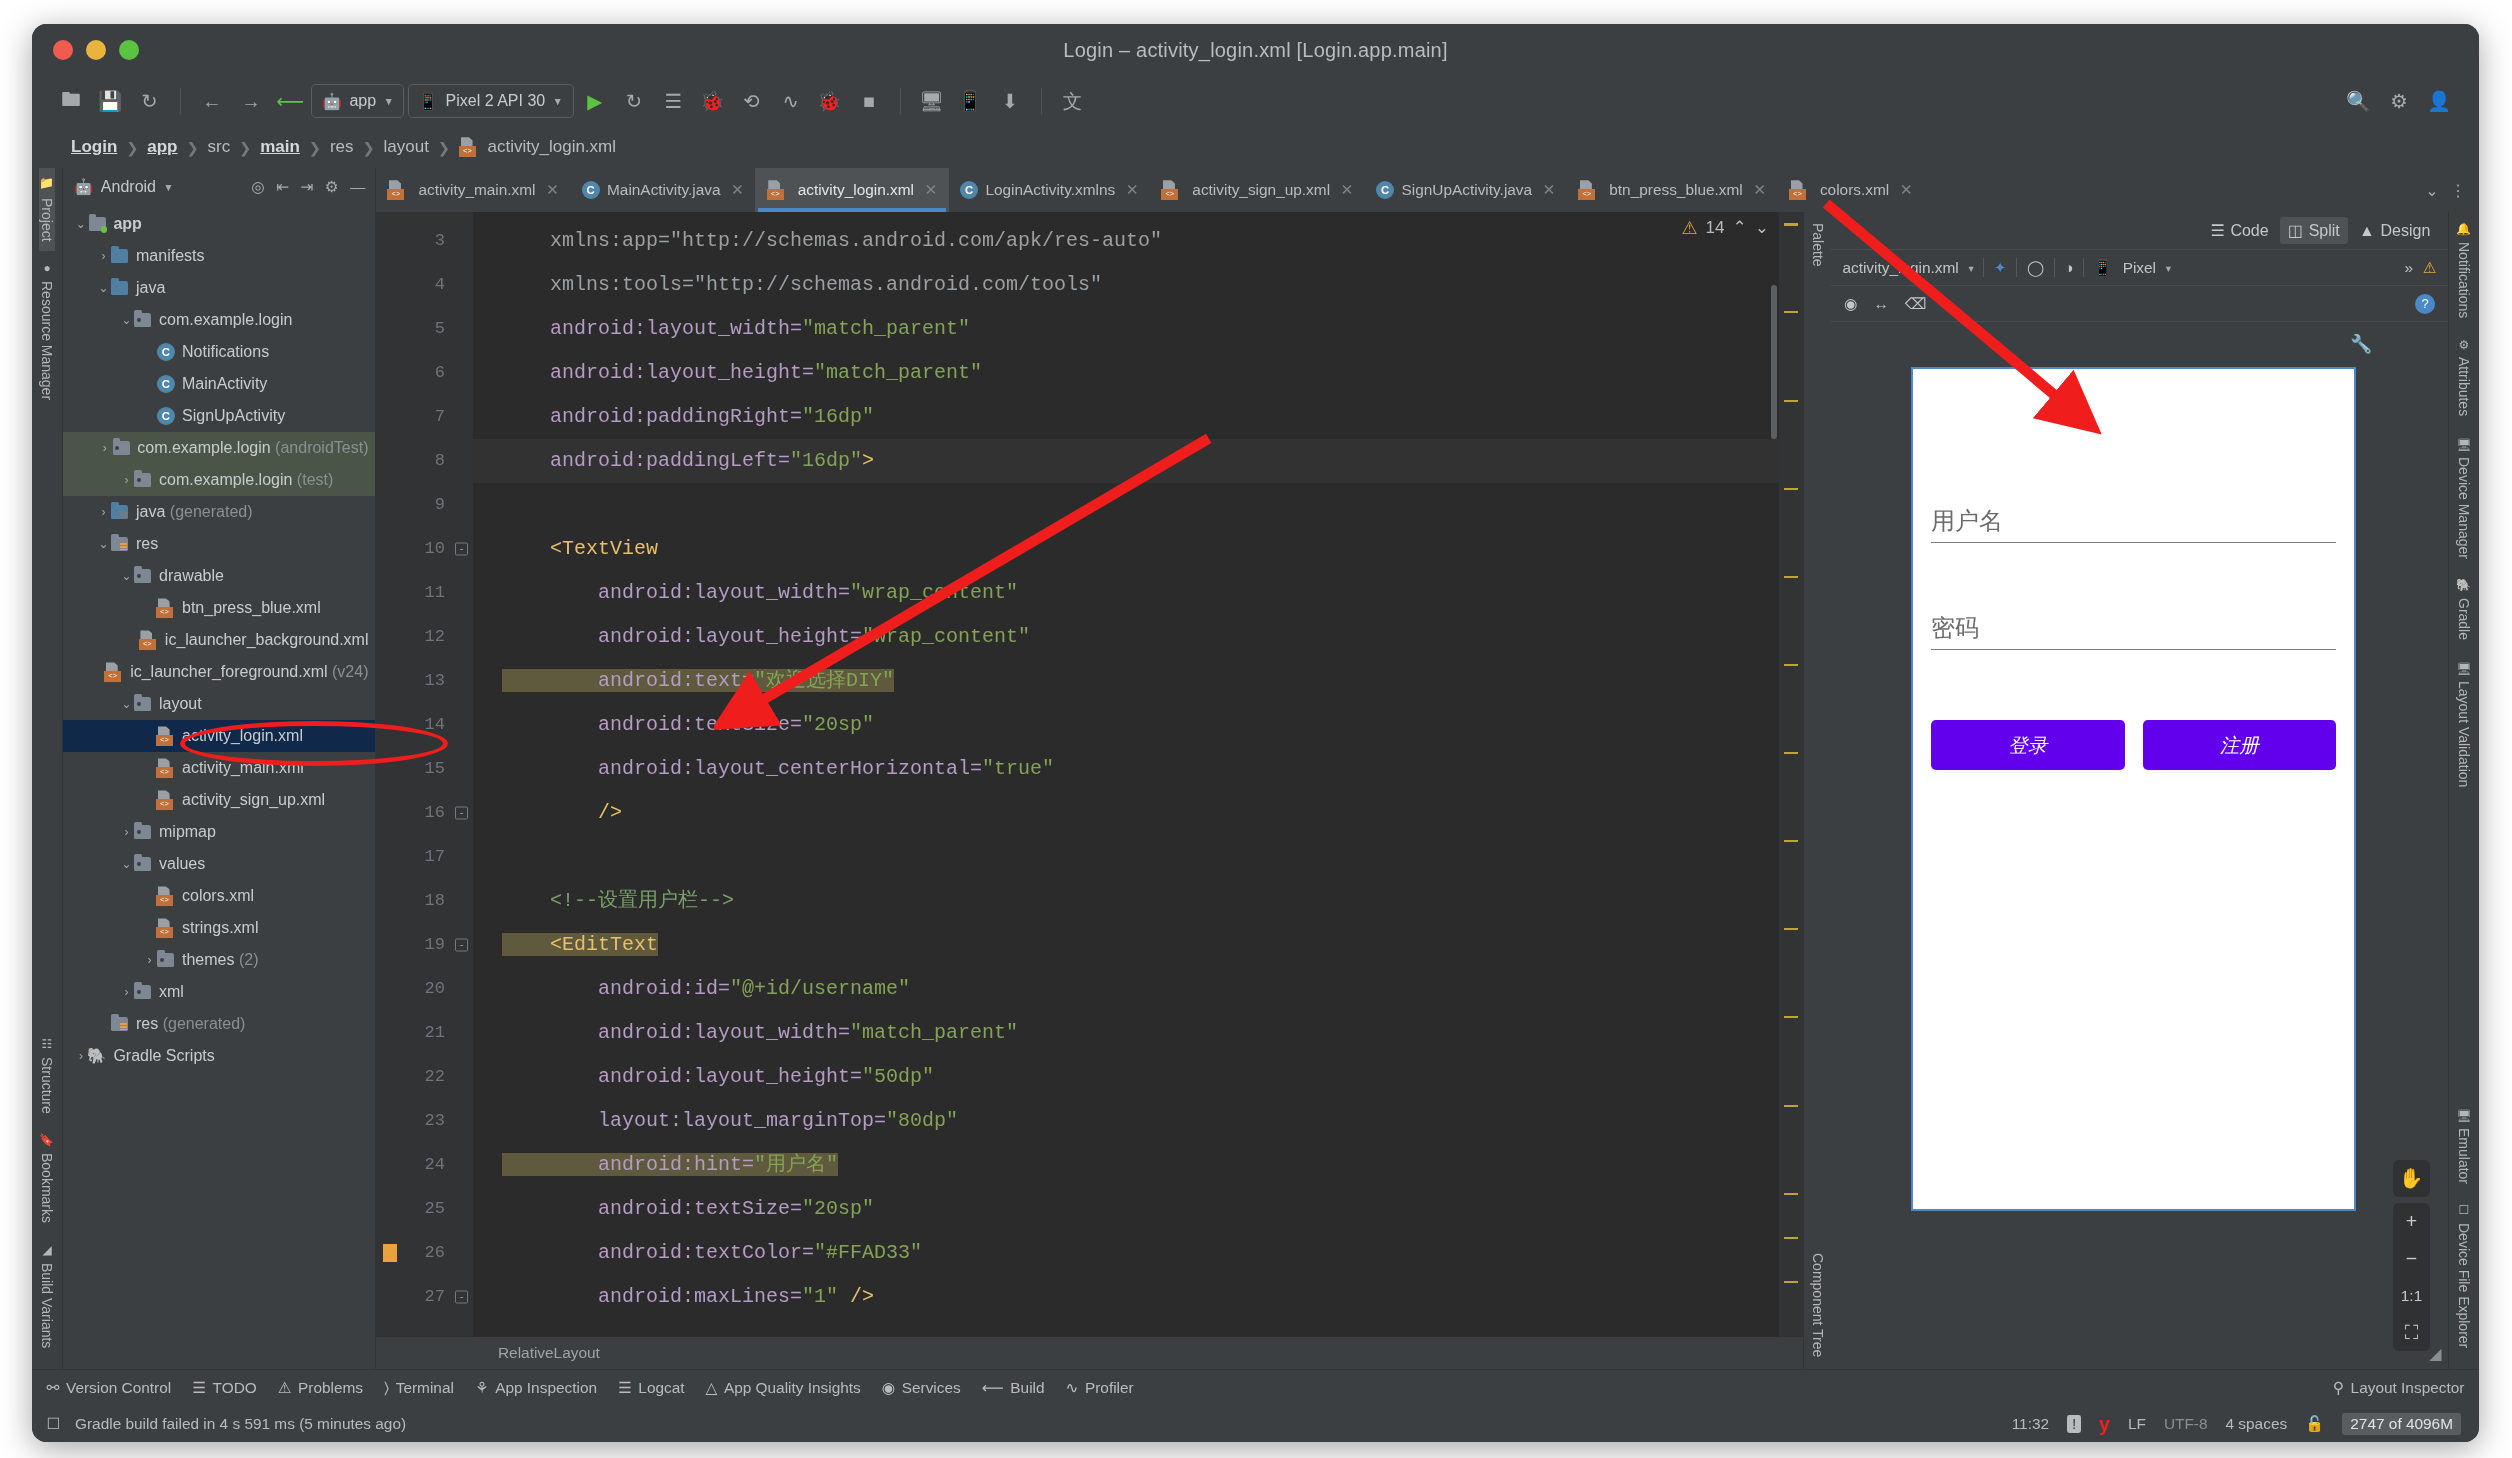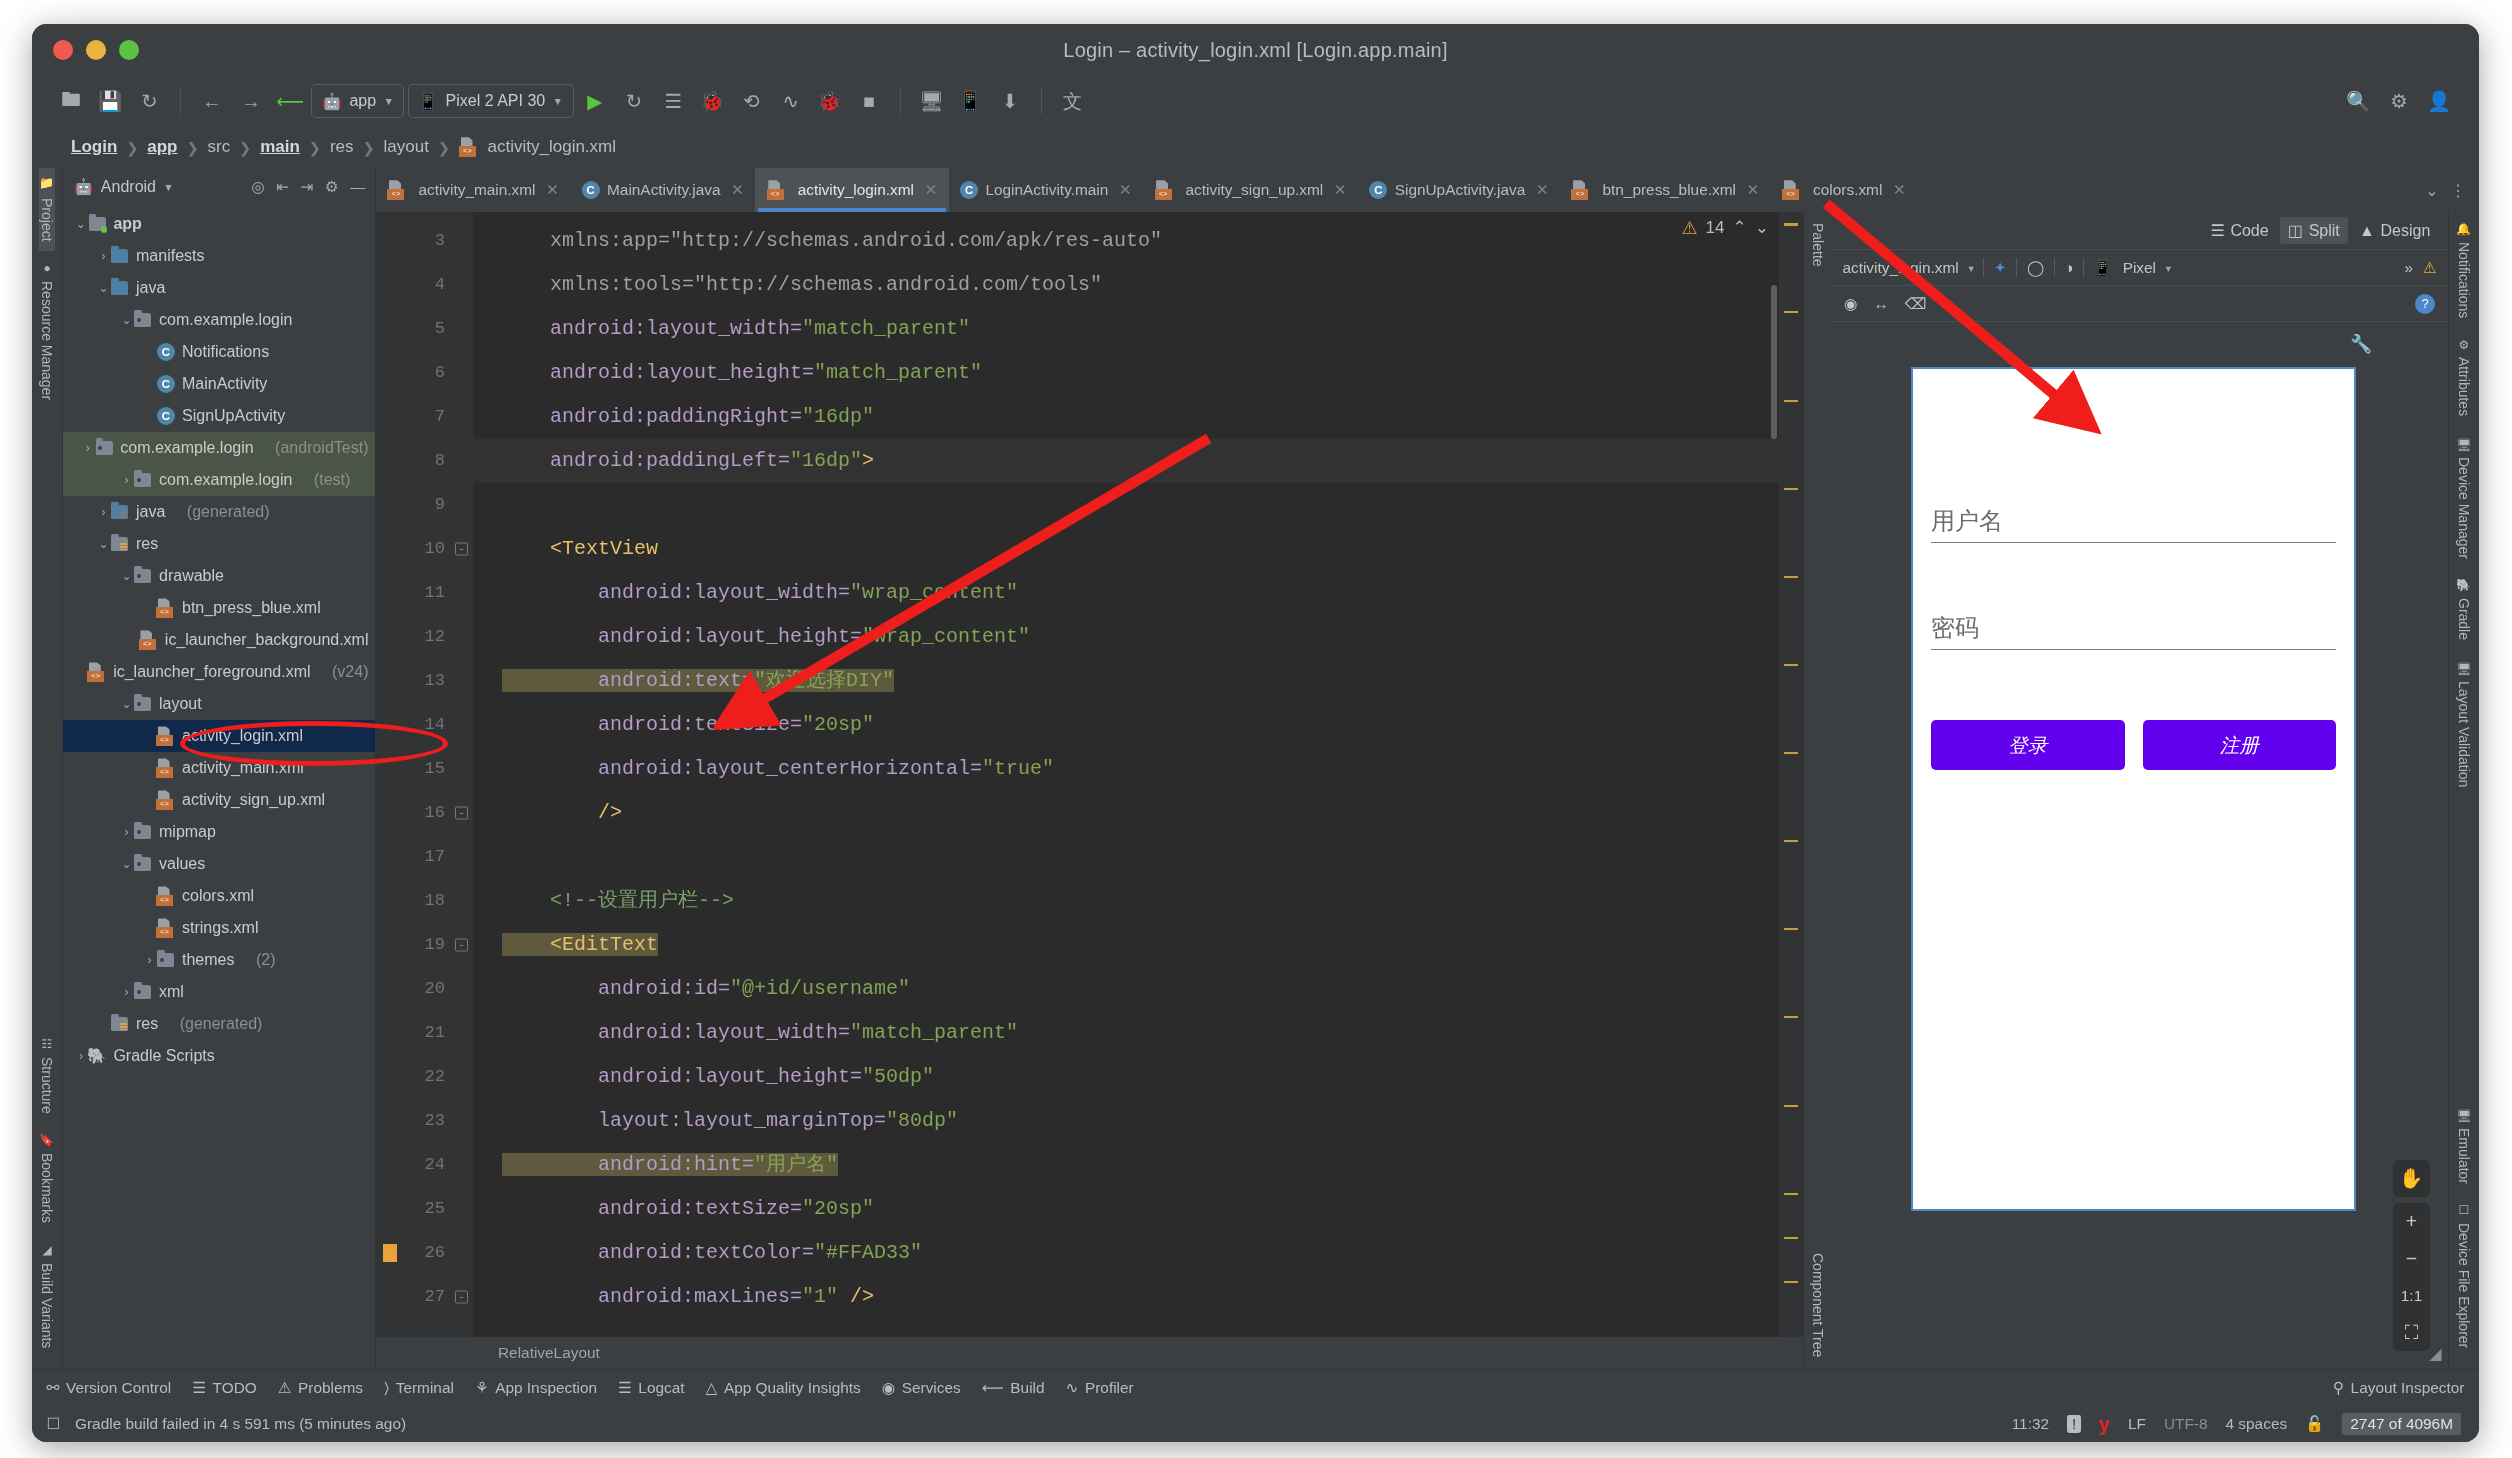--- a/index.html
+++ b/index.html
@@ -106,21 +106,21 @@
     height: 32px; display: flex; align-items: center; white-space: nowrap;
     position: relative; padding-right: 6.5px;
   }
   .node.sel-green { background: #4a5548; }
   .node.sel-blue { background: #10284a; }
   .arrow { width: 13px; color: #a6a9ac; font-size: 12px; text-align: center; flex: 0 0 13px; }
   .arrow.empty { visibility: hidden; }
   .ic { width: 19.5px; flex: 0 0 19.5px; margin-right: 6.5px; display: flex; align-items: center; justify-content: center; }
   .lbl { font-size: 16px; }
   .lbl.b { font-weight: bold; }
-  .muted { color: #8b8f92; margin-left: 17px; }
+  .muted { color: #8b8f92; }
 
   .fold { width: 17px; height: 14px; background: #7d8894; border-radius: 0.8px 2.4px 1.6px 1.6px; position: relative; }
   .fold.blue { background: #4f7fa3; }
   .fold::before {
     content: ""; position: absolute; left: 0; top: -3.2px; width: 7.3px; height: 4px;
     background: inherit; border-radius: 1.6px 1.6px 0 0;
   }
   .fold .dotm { position: absolute; left: 2.4px; top: 4.9px; width: 4px; height: 4px; border-radius: 50%; background: #3c3f41; }
   .fold .grn { position: absolute; right: -1.6px; bottom: -1.6px; width: 6.5px; height: 6.5px; border-radius: 50%; background: #6ac04a; }
   .fold .lines { position: absolute; right: 0.8px; bottom: 0.8px; width: 7.3px; height: 7.3px;
@@ -647,21 +647,21 @@
             <span>MainActivity.java</span>
             <span class="x">✕</span>
           </div>
           <div class="tab active">
             <span class="xmlfile-ico"></span>
             <span>activity_login.xml</span>
             <span class="x">✕</span>
           </div>
           <div class="tab">
             <span class="cls">C</span>
-            <span>LoginActivity.main</span>
+            <span>LoginActivity.xmlns</span>
             <span class="x">✕</span>
           </div>
           <div class="tab">
             <span class="xmlfile-ico"></span>
             <span>activity_sign_up.xml</span>
             <span class="x">✕</span>
           </div>
           <div class="tab">
             <span class="cls">C</span>
             <span>SignUpActivity.java</span>

